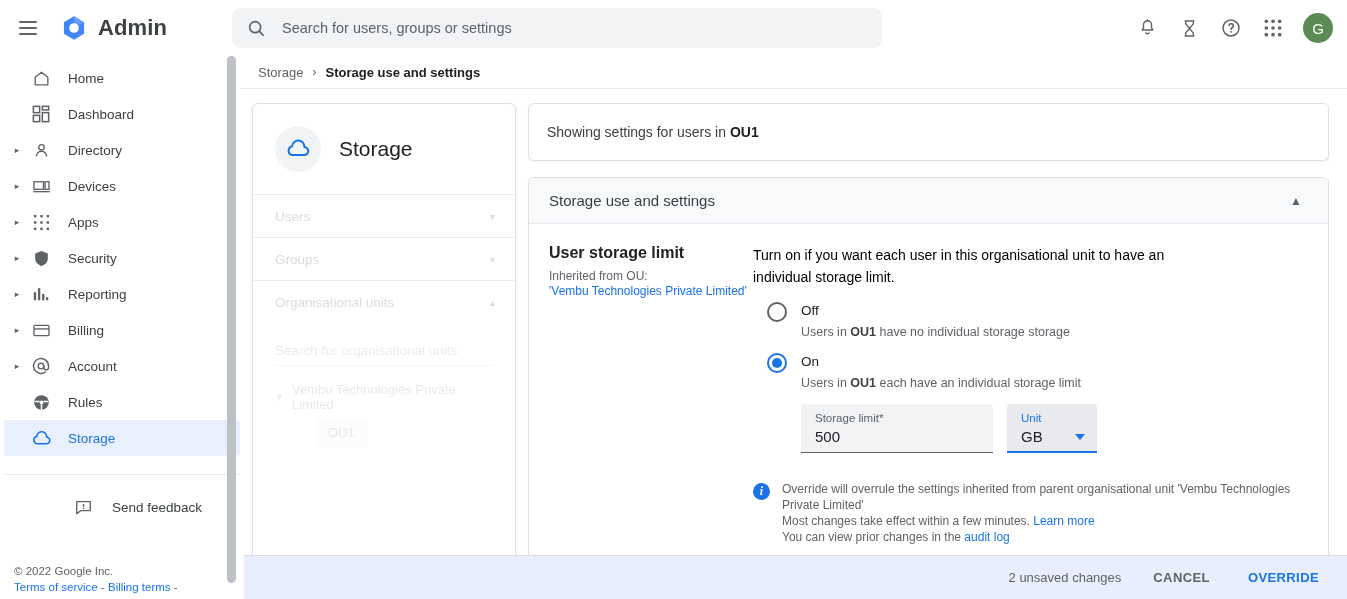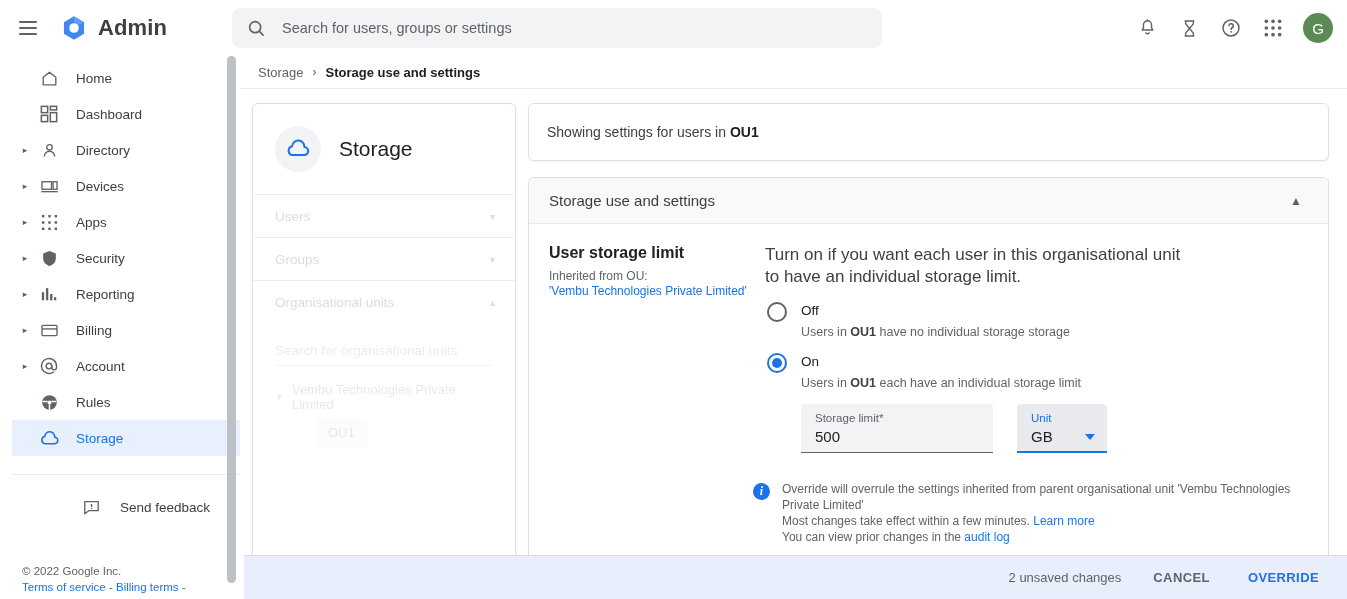--- a/index.html
+++ b/index.html
@@ -45,21 +45,21 @@
     display: flex; align-items: center; justify-content: center; cursor: pointer;
   }
   #avatar {
     width: 30px; height: 30px; border-radius: 50%; background: #5c8a55;
     color: #fff; font-size: 15px; display: flex; align-items: center;
     justify-content: center; margin-left: 8px; margin-right: 4px; cursor: pointer;
   }
 
   
   #sidebar {
-    position: absolute; top: 56px; left: 12px; width: 258px; height: 543px;
+    position: absolute; top: 56px; left: 4px; width: 258px; height: 543px;
     background: #fff; border-right: 1px solid #e8eaed; overflow: hidden;
   }
   .nav-item {
     position: relative; height: 36px; display: flex; align-items: center;
     border-radius: 0 18px 18px 0; margin-right: 10px; cursor: pointer;
     font-size: 13.5px; color: #3c4043;
   }
   .nav-item.active { background: #e8f0fe; color: #1a73e8; }
   .nav-arrow {
     position: absolute; left: 8px; width: 10px; height: 10px;
@@ -168,38 +168,38 @@
 
   #settings-body { display: flex; padding: 20px 20px 20px 20px; gap: 0; }
   #setting-label-col { width: 204px; flex: 0 0 204px; }
   #setting-title { font-size: 16px; font-weight: bold; color: #202124; }
   #setting-inherit { font-size: 12px; color: #5f6368; margin-top: 7px; line-height: 15px; }
   #setting-inherit-ou {
     display: block; font-size: 12px; color: #1a73e8; cursor: pointer; line-height: 15px;
   }
 
   #setting-control-col { flex: 1; min-width: 0; }
-  #turn-on-desc { font-size: 17px; color: #404040; line-height: 22px; max-width: 430px; margin-left: 12px; }
+  #turn-on-desc { font-size: 14px; color: #000000; line-height: 22px; max-width: 430px; }
 
   .radio-row { display: flex; margin-top: 14px; }
   .radio-outer {
     width: 20px; height: 20px; border-radius: 50%; border: 2px solid #5f6368;
     flex: 0 0 20px; margin-right: 14px; cursor: pointer; position: relative;
     margin-left: 14px;
   }
   .radio-outer.checked { border-color: #1a73e8; }
   .radio-outer.checked::after {
     content: ""; position: absolute; left: 3px; top: 3px;
     width: 10px; height: 10px; border-radius: 50%; background: #1a73e8;
   }
   .radio-main { font-size: 13.5px; color: #202124; line-height: 18px; }
   .radio-sub { font-size: 12.5px; color: #5f6368; margin-top: 5px; }
   .radio-sub b { color: #3c4043; }
 
-  #limit-fields { display: flex; gap: 24px; margin: 14px 0 0 48px; }
+  #limit-fields { display: flex; gap: 14px; margin: 14px 0 0 48px; }
   .tf {
     background: #f1f3f4; border-radius: 4px 4px 0 0; border-bottom: 1px solid #5f6368;
     padding: 8px 14px 6px 14px; cursor: text; position: relative;
   }
   #tf-limit { width: 192px; }
   #tf-unit { width: 90px; background: #e8eaed; border-bottom: 2px solid #1a73e8; cursor: pointer; }
   .tf-label { font-size: 11.5px; color: #5f6368; }
   #tf-unit .tf-label { color: #1a73e8; }
   .tf-value {
     margin-top: 4px; font-size: 15px; color: #202124; border: 0; outline: 0;

